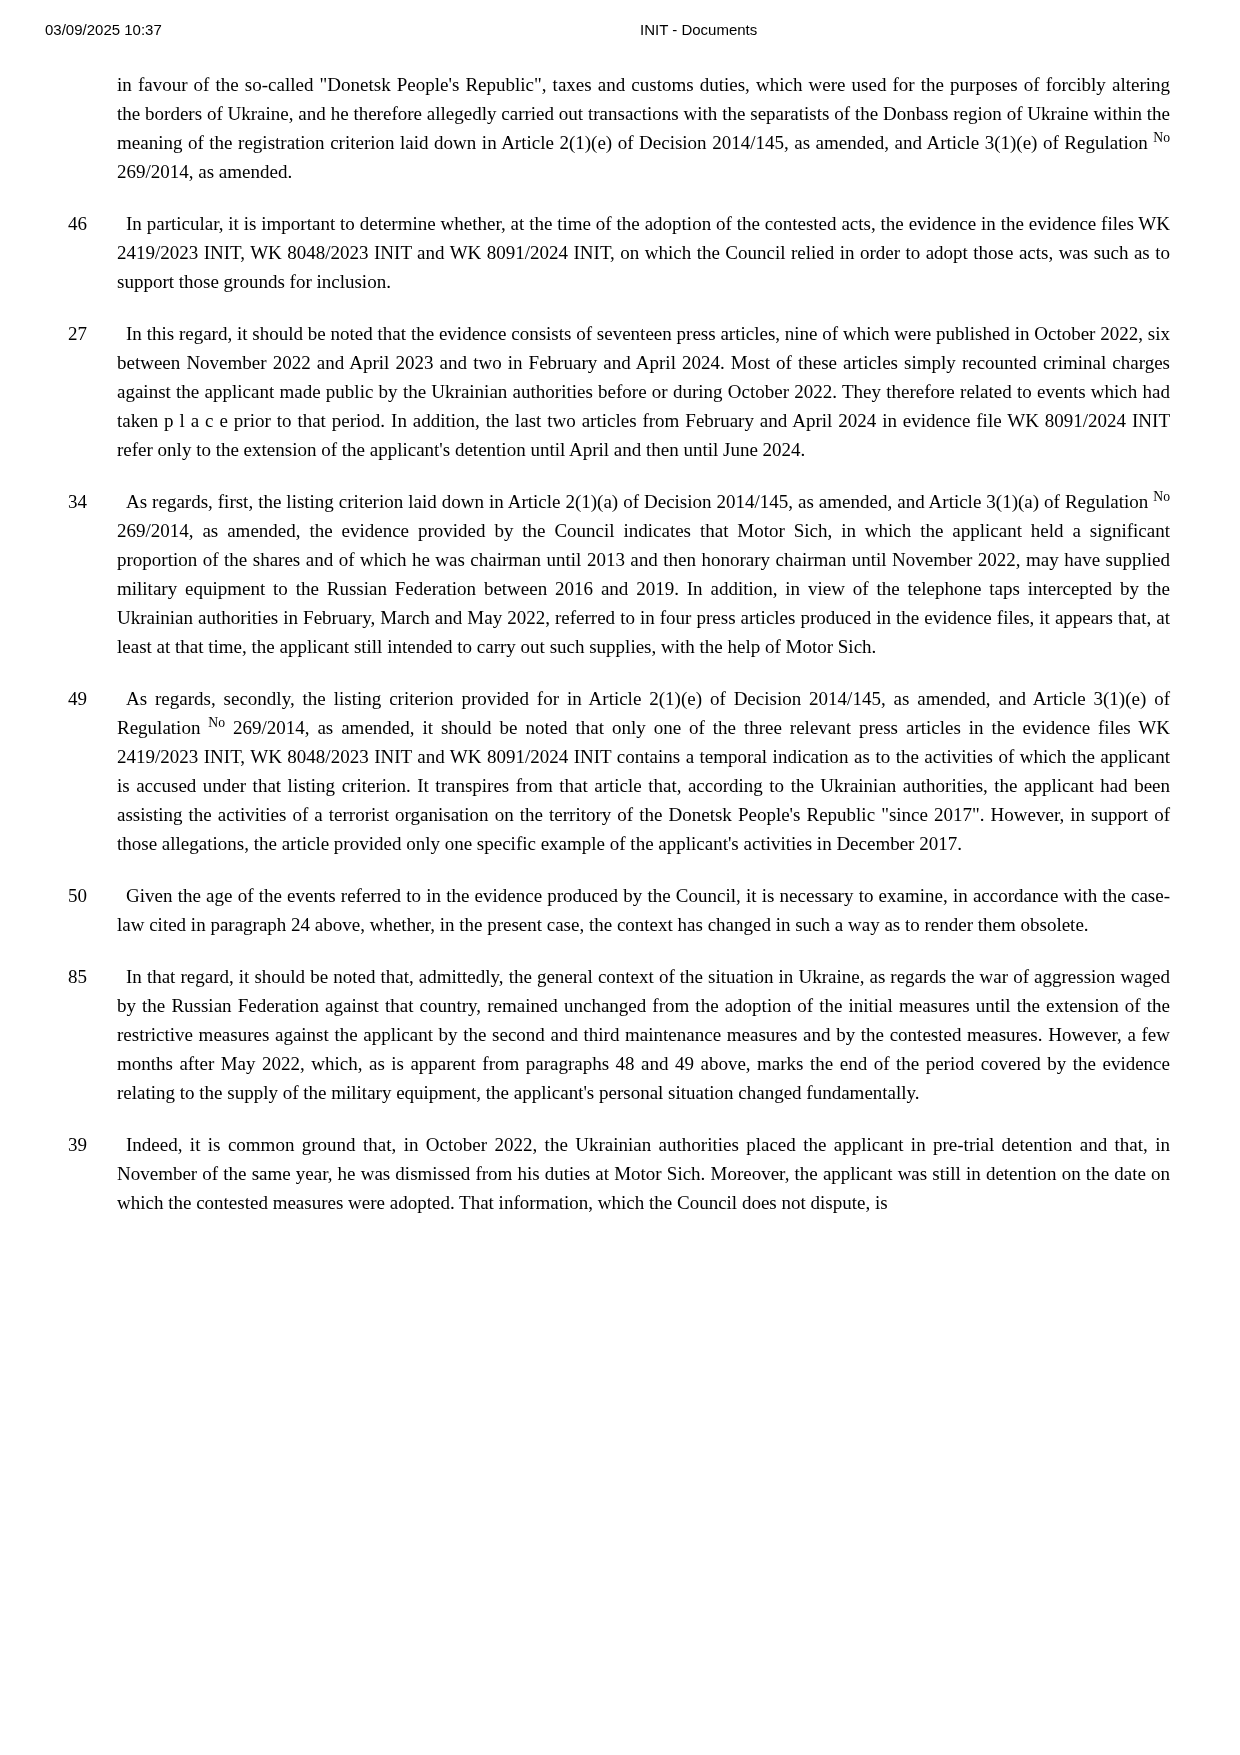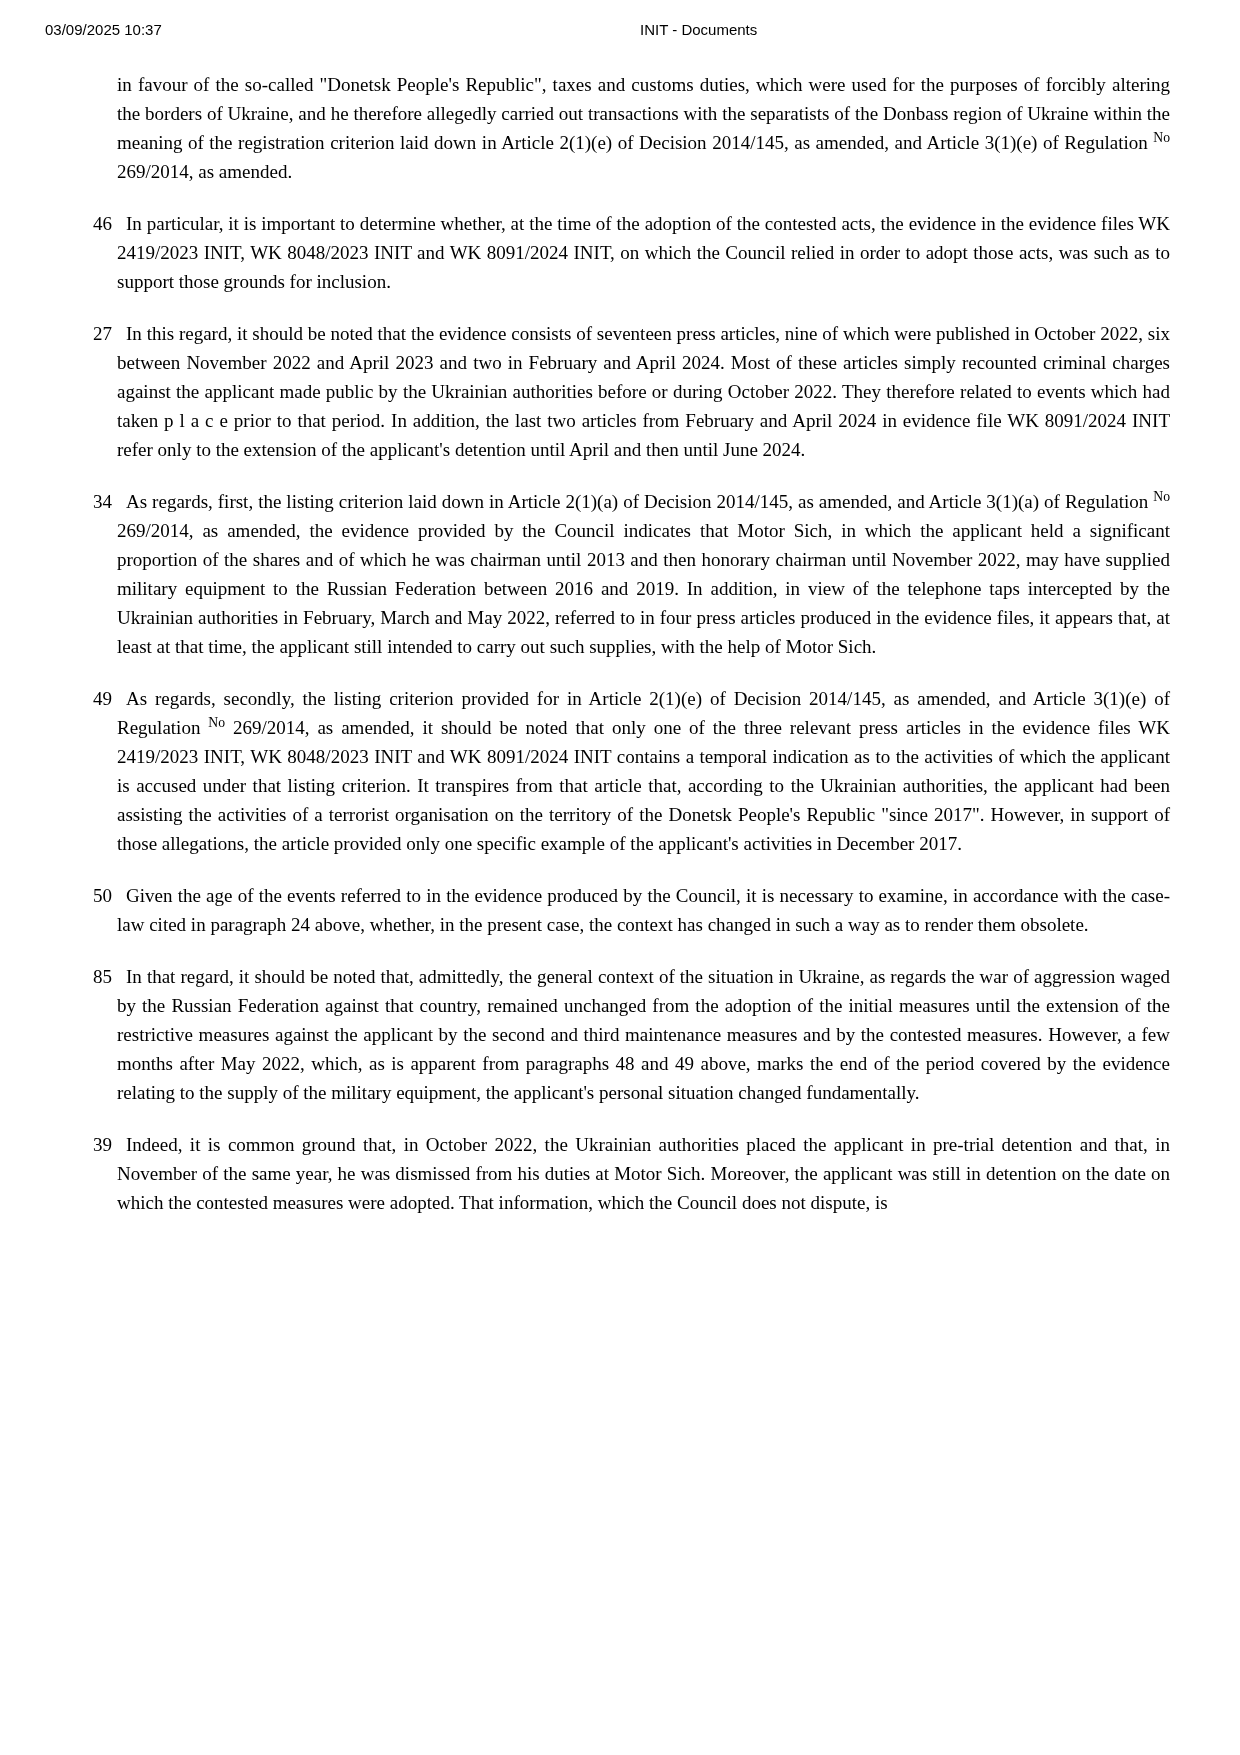--- a/index.html
+++ b/index.html
@@ -47,21 +47,20 @@
     display: block;
     text-indent: 9px;
   }
   .para-num {
     position: absolute;
     left: -49px;
     top: 0;
     width: 40px;
     text-indent: 0;
     text-align: left;
-    margin-left: 25px;
   }
   .sup {
     font-size: 0.72em;
     vertical-align: super;
     line-height: 0;
   }
 </style>
 </head>
 <body>
 

